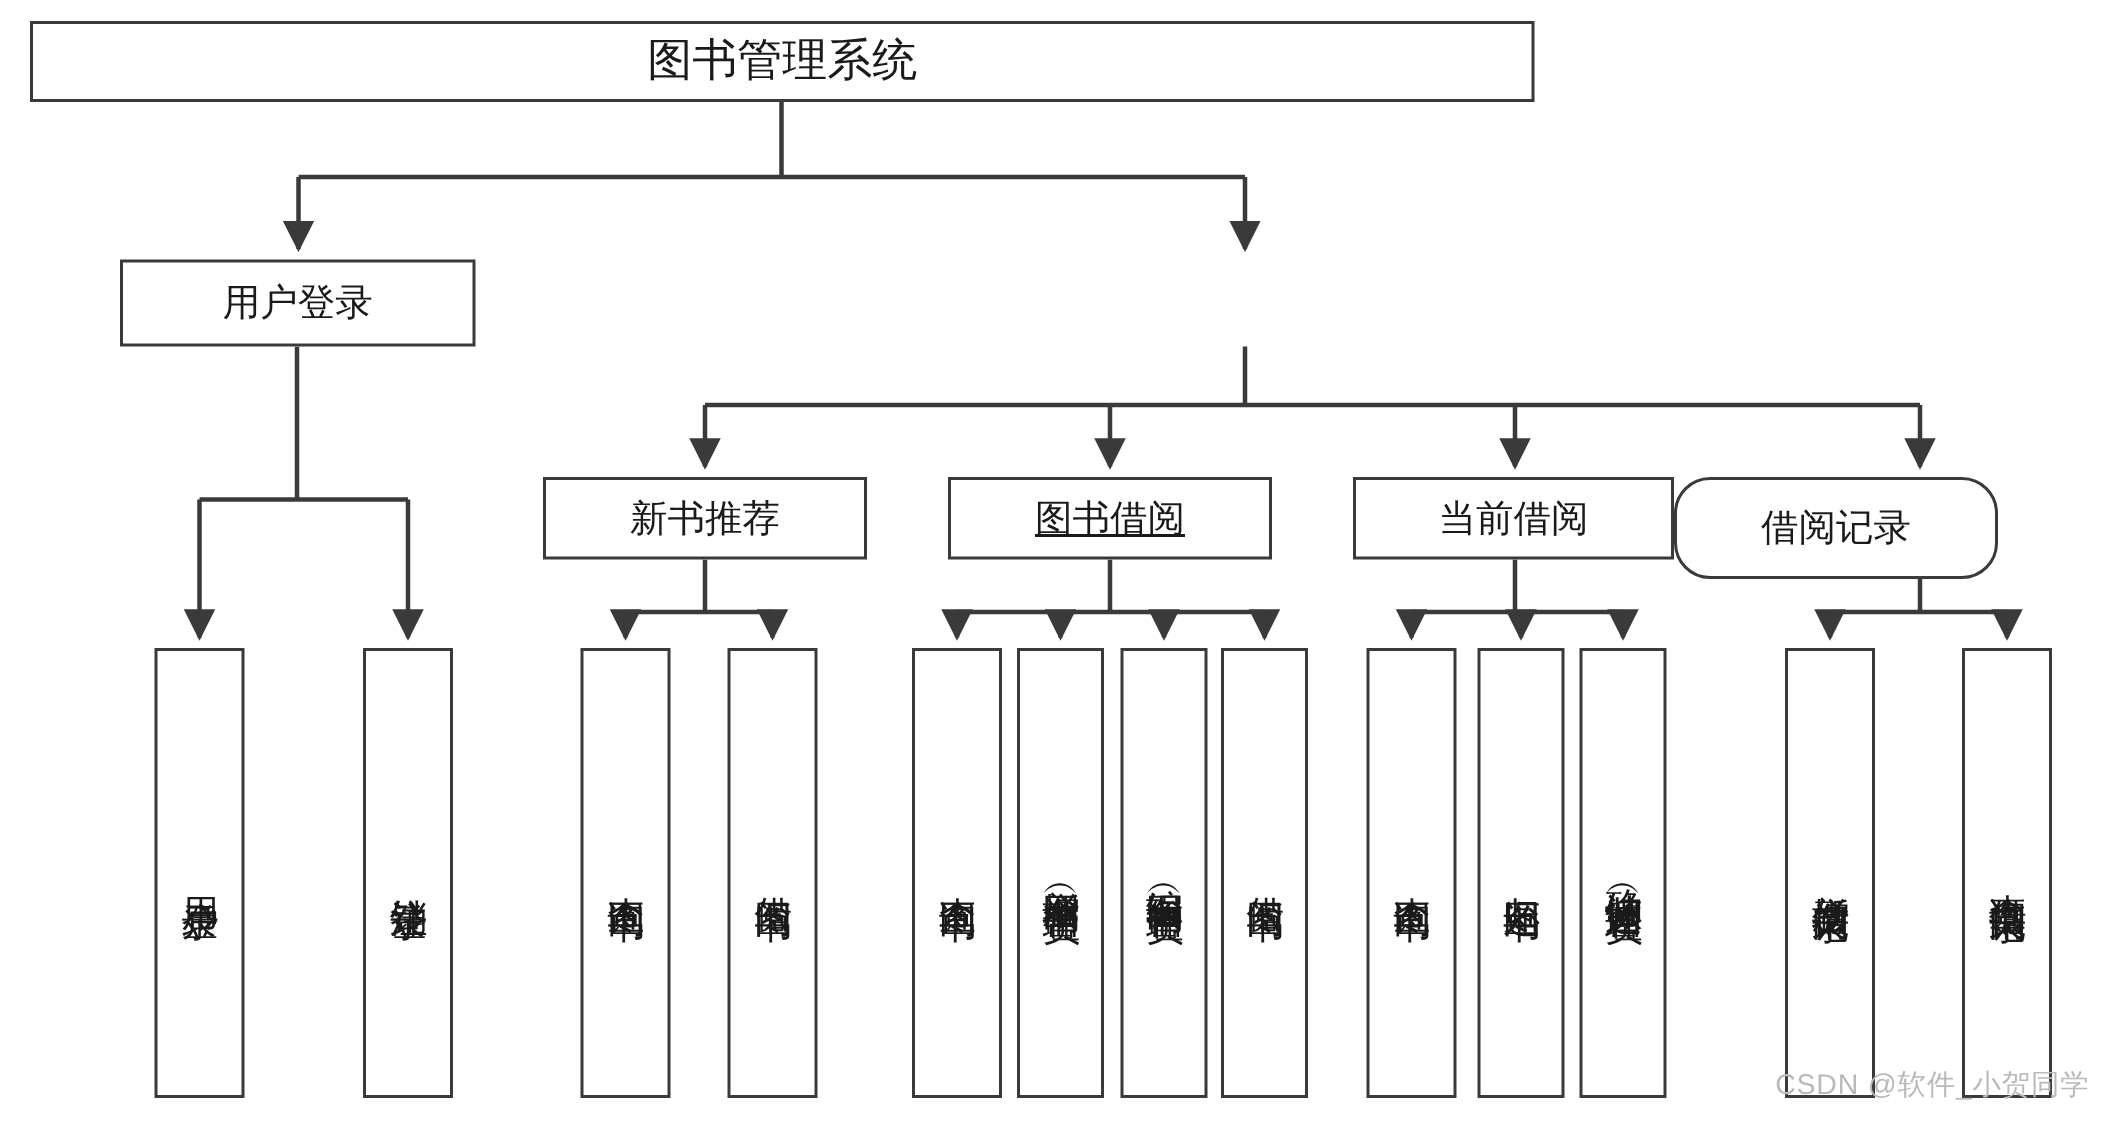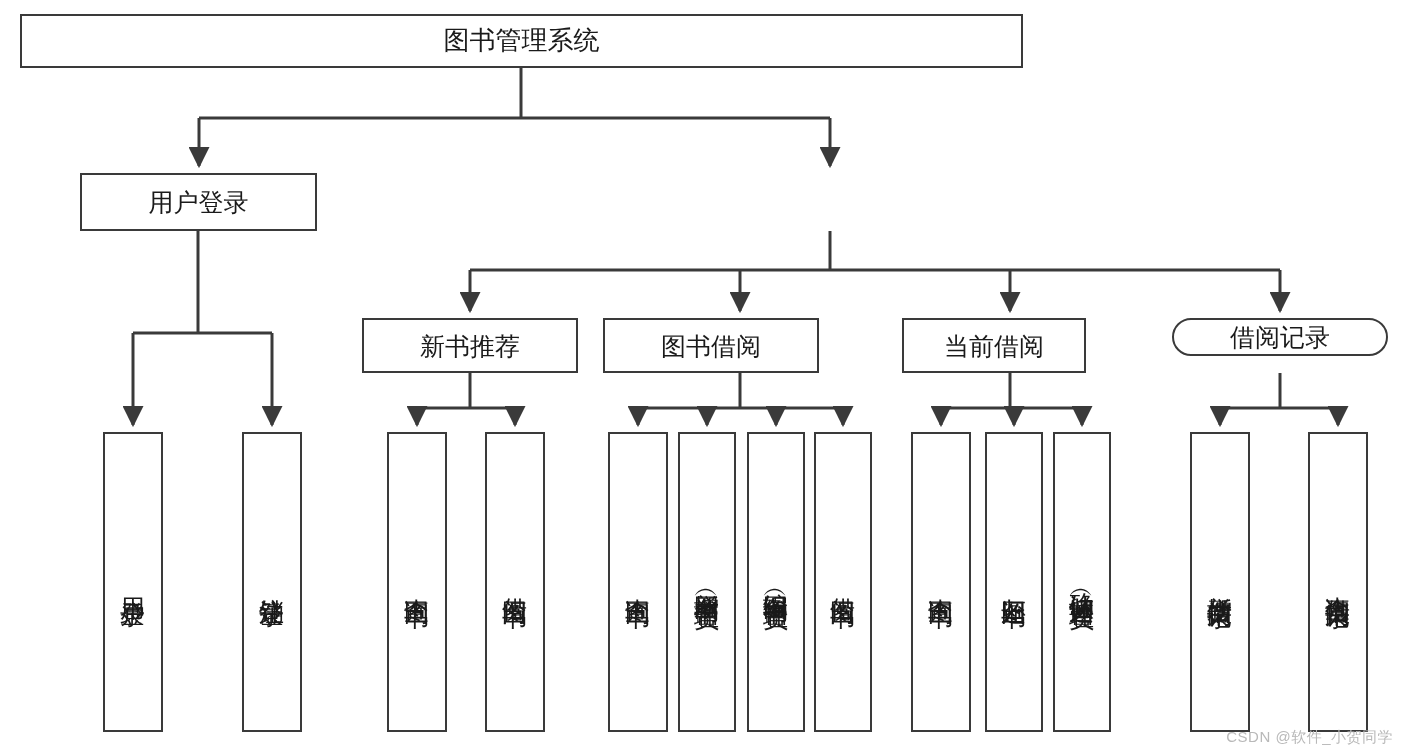--- a/index.html
+++ b/index.html
@@ -16,35 +16,35 @@
   .node{
     position:absolute;
     box-sizing:border-box;
     border:2px solid #3a3a3a;
     background:#ffffff;
     display:flex;align-items:center;justify-content:center;
     color:#1a1a1a;
     line-height:1.12;
   }
   .node.h{ font-size:25px; }
-  .node.root{ font-size:26px; }
+  .node.root{ font-size:30px; }
   .node.leaf{
     font-size:25px;
     writing-mode:vertical-rl;
     text-orientation:upright;
     letter-spacing:2px;
     padding:4px 0;
     white-space:nowrap;
   }
   .node.leaf span{ writing-mode:vertical-rl; text-orientation:upright; }
 
   .watermark{
     position:absolute;
-    right:12px;bottom:0;
-    font-size:15px;
+    right:12px;bottom:11px;
+    font-size:19px;
     color:#b9b9b9;
     white-space:nowrap;
     letter-spacing:0.5px;
   }
 </style>
 </head>
 <body>
 
 <div id="canvas">
 
@@ -116,27 +116,27 @@
     <span>图书管理系统</span>
   </div>
 
   <div class="node h" style="left:80px;top:173px;width:237px;height:58px;">
     <span>用户登录</span>
   </div>
 
   <div class="node h" style="left:362px;top:318px;width:216px;height:55px;justify-content:center;">
     <span>新书推荐</span>
   </div>
-  <div class="node h" style="left:603px;top:318px;width:216px;height:55px;">
+  <div class="node h" style="left:632px;top:318px;width:216px;height:55px;text-decoration:underline;">
     <span>图书借阅</span>
   </div>
-  <div class="node h" style="left:902px;top:318px;width:184px;height:55px;">
+  <div class="node h" style="left:902px;top:318px;width:214px;height:55px;">
     <span>当前借阅</span>
   </div>
-  <div class="node h" style="left:1172px;top:318px;width:216px;height:38px;border-radius:24px;">
+  <div class="node h" style="left:1116px;top:318px;width:216px;height:68px;border-radius:24px;">
     <span>借阅记录</span>
   </div>
 
   <div class="node leaf" style="left:103px;top:432px;width:60px;height:300px;">
     <span>用户登录</span>
   </div>
   <div class="node leaf" style="left:242px;top:432px;width:60px;height:300px;">
     <span>注销登录</span>
   </div>
 

